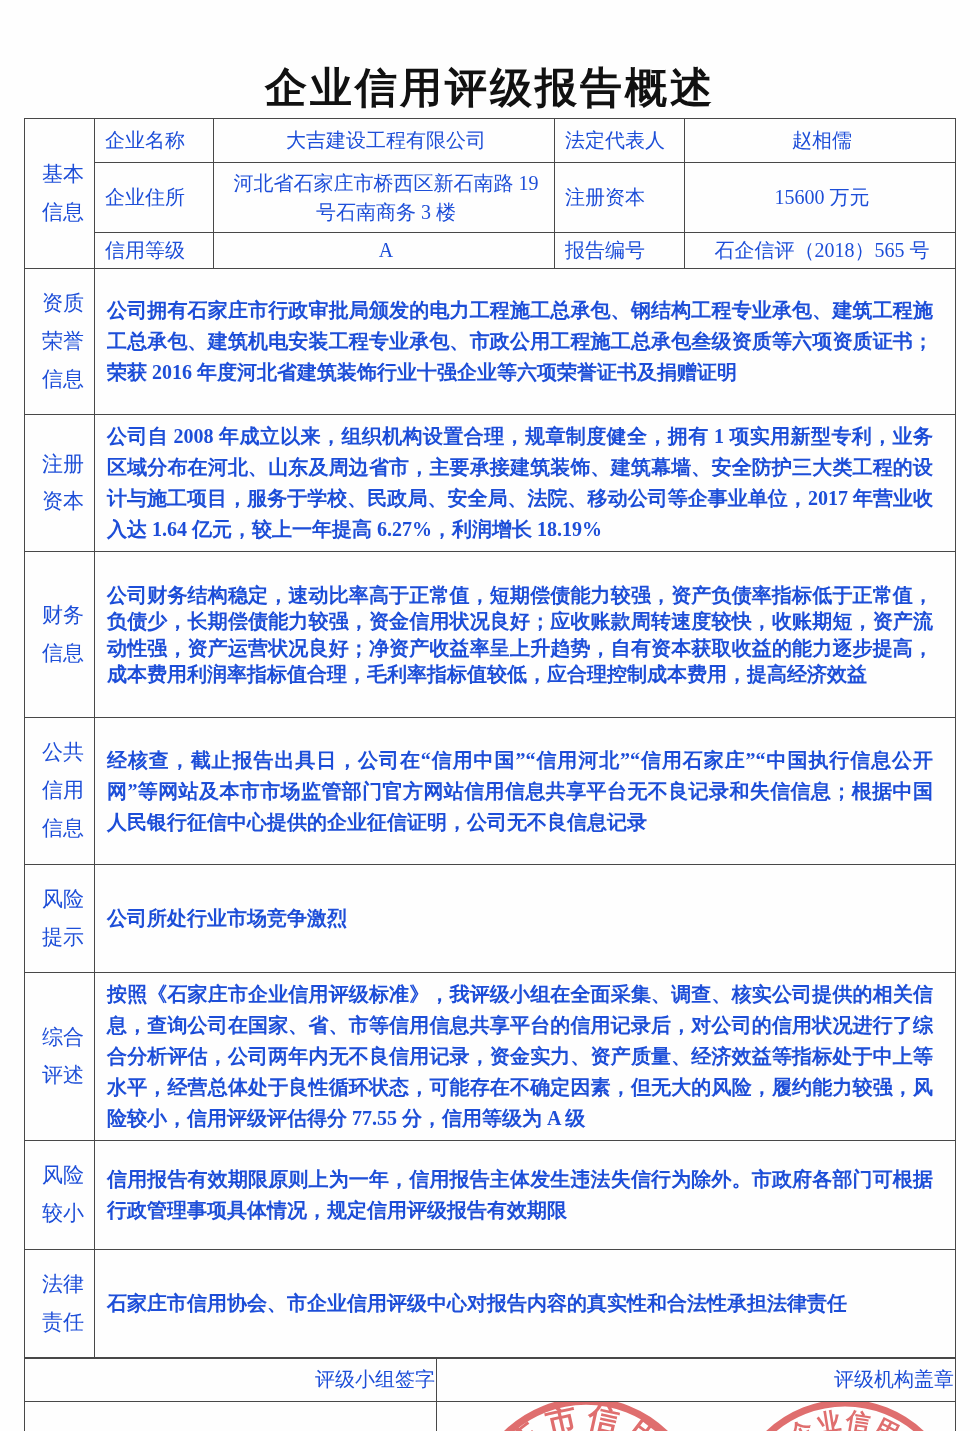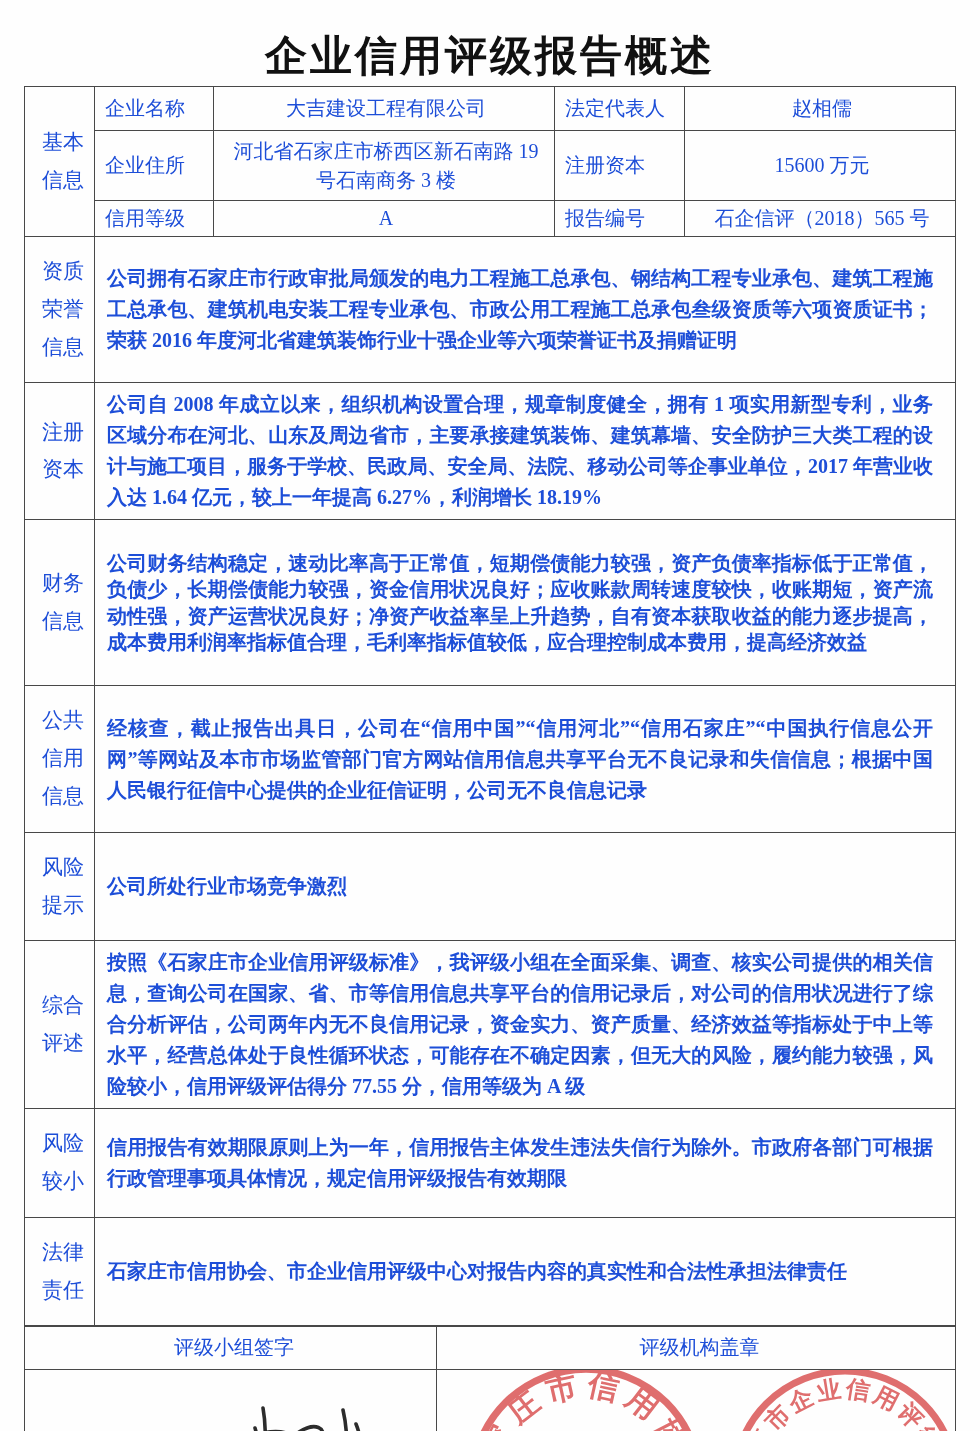--- a/index.html
+++ b/index.html
@@ -3,37 +3,37 @@
 <meta charset="utf-8">
 <style>
   html,body{margin:0;padding:0;background:#ffffff;}
   .page{
     width:980px;height:1431px;position:relative;overflow:hidden;
     background:#fefefe;color:#262626;
     font-family:"Liberation Serif","DejaVu Serif",serif;
   }
   .doc-title{
     text-align:center;padding-top:28px;height:58px;
-    font-size:42px;font-weight:bold;letter-spacing:3px;color:#111;
+    font-size:42px;font-weight:bold;letter-spacing:3px;color:#111;margin-top:32px;
   }
   table.report{
     border-collapse:collapse;table-layout:fixed;
     margin-left:24px;width:931px;
   }
   table.report td{
     border:1.6px solid #484848;vertical-align:middle;
     font-size:20px;color:#1d4ed8;overflow:hidden;
   }
   td.rowlabel{text-align:center;padding:16px;}
   .vlabel{display:inline-block;width:2.1em;word-break:break-all;line-height:1.8;font-size:21px;}
   td.fieldname{padding-left:10px;font-size:21px;}
   td.fieldval{padding-left:12px;padding-right:8px;font-size:21px;line-height:1.45;text-align:center;}
   td.content{padding:6px 22px 6px 12px;line-height:31px;text-align:justify;font-weight:bold;}
   td.content.tight{line-height:26.5px;}
-  td.signhead{text-align:center;font-size:21px;padding-left:8px;}
+  td.signhead{text-align:right;font-size:21px;padding-left:8px;}
   td.sigcell{position:relative;padding:0;vertical-align:top;}
   .abs{position:absolute;white-space:nowrap;}
   .leader-label{left:14px;top:78px;font-size:17px;}
   .date-left{left:172px;bottom:18px;font-size:21px;letter-spacing:1px;}
   .org1{left:22px;top:74px;font-size:22px;}
   .org2-l1{left:284px;top:74px;font-size:22px;text-align:center;}
   .org2-l2{left:348px;top:106px;font-size:22px;}
   .date-right{left:282px;bottom:16px;font-size:21px;letter-spacing:1px;}
   .stampsvg{position:absolute;opacity:0.82;}
   .stamp1{left:26px;top:-10px;}

